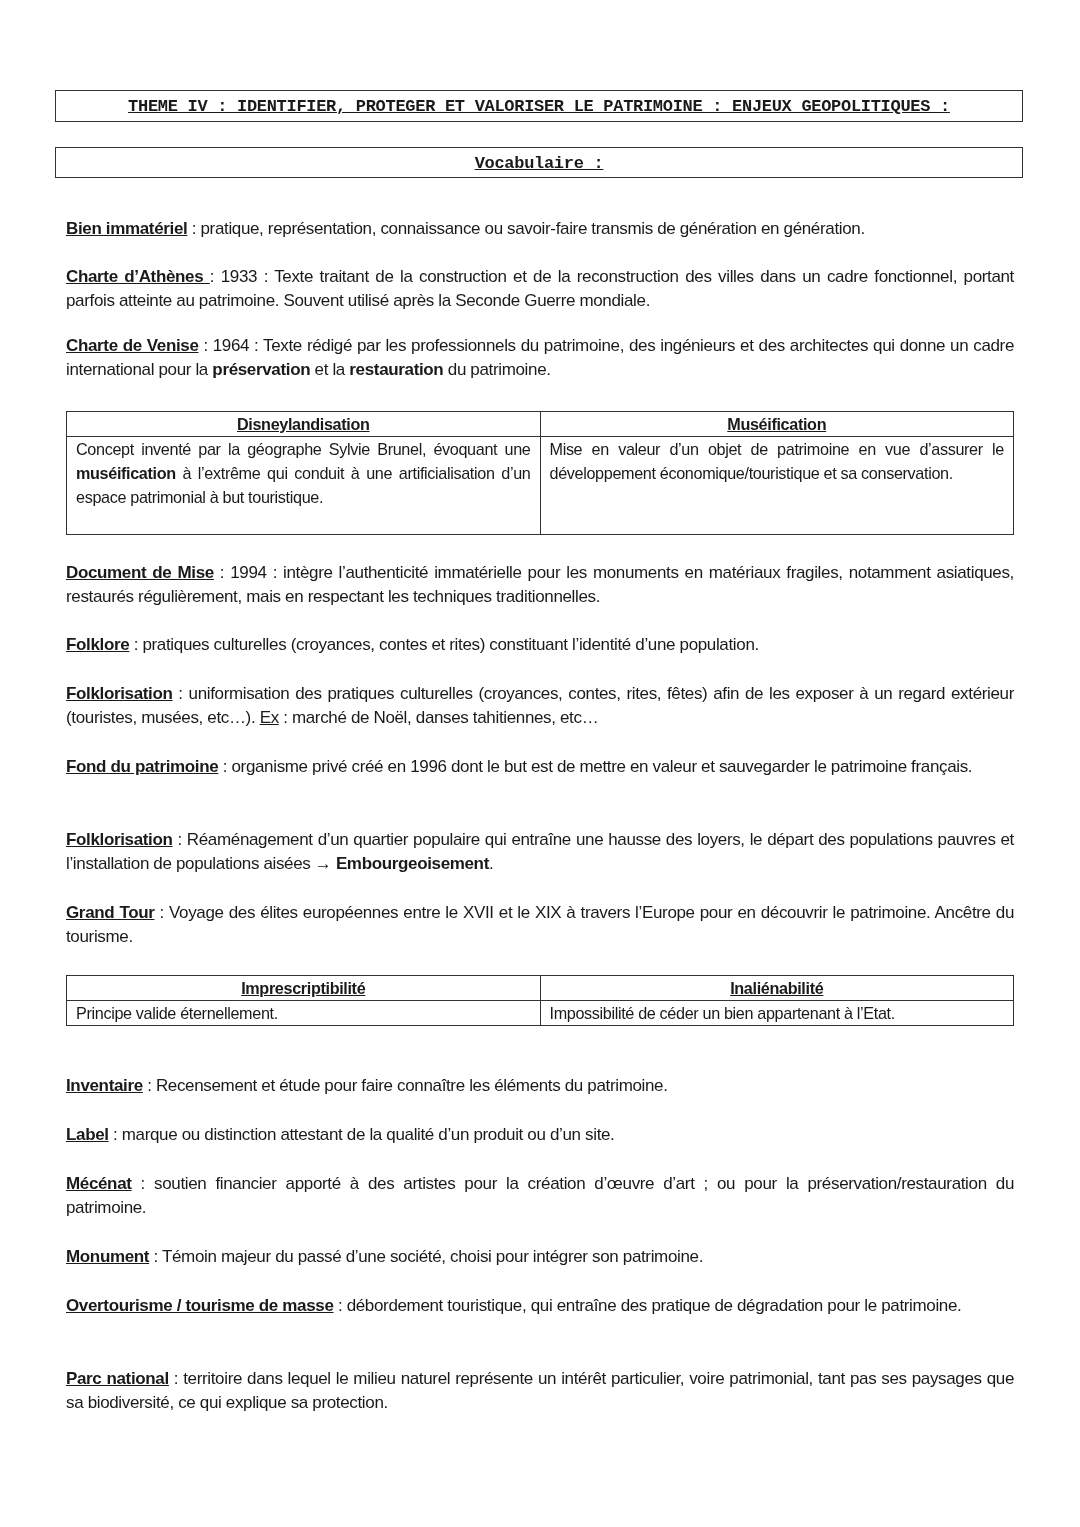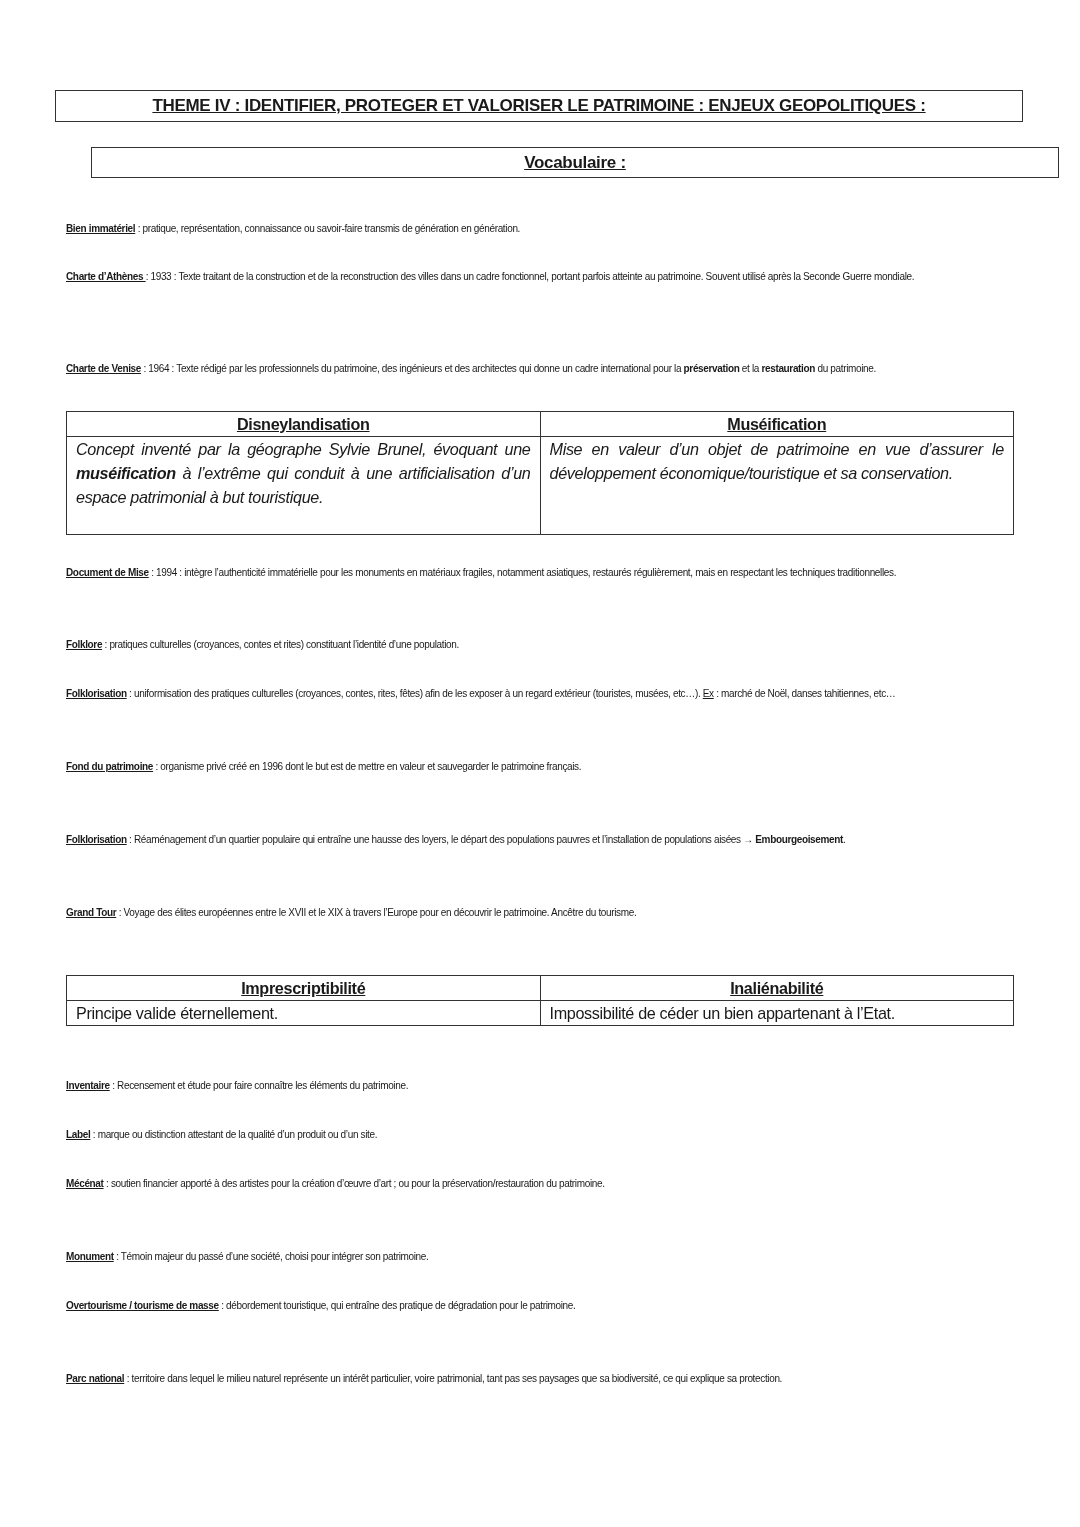--- a/index.html
+++ b/index.html
@@ -5,42 +5,42 @@
   html, body { margin: 0; padding: 0; background: #ffffff; }
   body {
     width: 1080px; height: 1527px; position: relative; overflow: hidden;
     font-family: "Liberation Sans", sans-serif; color: #1a1a1a;
   }
   .box {
     position: absolute; left: 55px; width: 968px; border: 1.5px solid #333;
     text-align: center; font-weight: bold; font-size: 17px; letter-spacing: -0.3px;
     box-sizing: border-box;
   }
-  .box span { text-decoration: underline; }
+  .box span { text-decoration: underline; font-family: Liberation Mono, monospace; }
   #title-box { top: 90px; height: 32px; line-height: 30px; }
-  #vocab-box { top: 147px; height: 31px; line-height: 29px; margin-left: 36px; }
+  #vocab-box { top: 147px; height: 31px; line-height: 29px; }
   .entry {
     position: absolute; left: 66px; width: 948px;
-    font-size: 10px; line-height: 24px; text-align: justify; letter-spacing: -0.35px;
+    font-size: 17px; line-height: 24px; text-align: justify; letter-spacing: -0.35px;
   }
   .term { font-weight: bold; text-decoration: underline; }
   .b { font-weight: bold; }
   .u { text-decoration: underline; }
   table.def {
     position: absolute; left: 66px; width: 948px; border-collapse: collapse;
     font-size: 16.2px; line-height: 24px; letter-spacing: -0.35px; padding-left: 16px;
   }
   table.def th, table.def td {
     border: 1.3px solid #333; padding: 0 9px; vertical-align: top;
   }
   table.def th { font-weight: bold; text-align: center; height: 24px; }
   table.def th span { text-decoration: underline; }
   table.def td { text-align: justify; }
   #t1 { top: 411px; }
-  #t1 td { height: 97px; font-style: italic; }
+  #t1 td { height: 97px; }
   #t2 { top: 975px; }
   #t2 td { height: 24px; }
 </style>
 </head>
 <body>
 
 <div class="box" id="title-box">
   <span>THEME IV : IDENTIFIER, PROTEGER ET VALORISER LE PATRIMOINE : ENJEUX GEOPOLITIQUES :</span>
 </div>
 <div class="box" id="vocab-box">
@@ -48,21 +48,21 @@
 </div>
 
 <div class="entry" style="top:217px">
   <span class="term">Bien immatériel</span><span> : </span><span>pratique, représentation, connaissance ou savoir-faire transmis de génération en génération.</span>
 </div>
 
 <div class="entry" style="top:265px">
   <span class="term">Charte d’Athènes </span><span>: </span><span>1933 : Texte traitant de la construction et de la reconstruction des villes dans un cadre fonctionnel, portant parfois atteinte au patrimoine. Souvent utilisé après la Seconde Guerre mondiale.</span>
 </div>
 
-<div class="entry" style="top:357px">
+<div class="entry" style="top:334px">
   <span class="term">Charte de Venise</span><span> : </span><span>1964 : Texte rédigé par les professionnels du patrimoine, des ingénieurs et des architectes qui donne un cadre international pour la </span><span class="b">préservation</span><span> et la </span><span class="b">restauration</span><span> du patrimoine.</span>
 </div>
 
 <table class="def" id="t1">
   <tbody>
       <tr>
     <th style="width:50%"><span>Disneylandisation</span></th>
     <th><span>Muséification</span></th>
   </tr>
   <tr>

